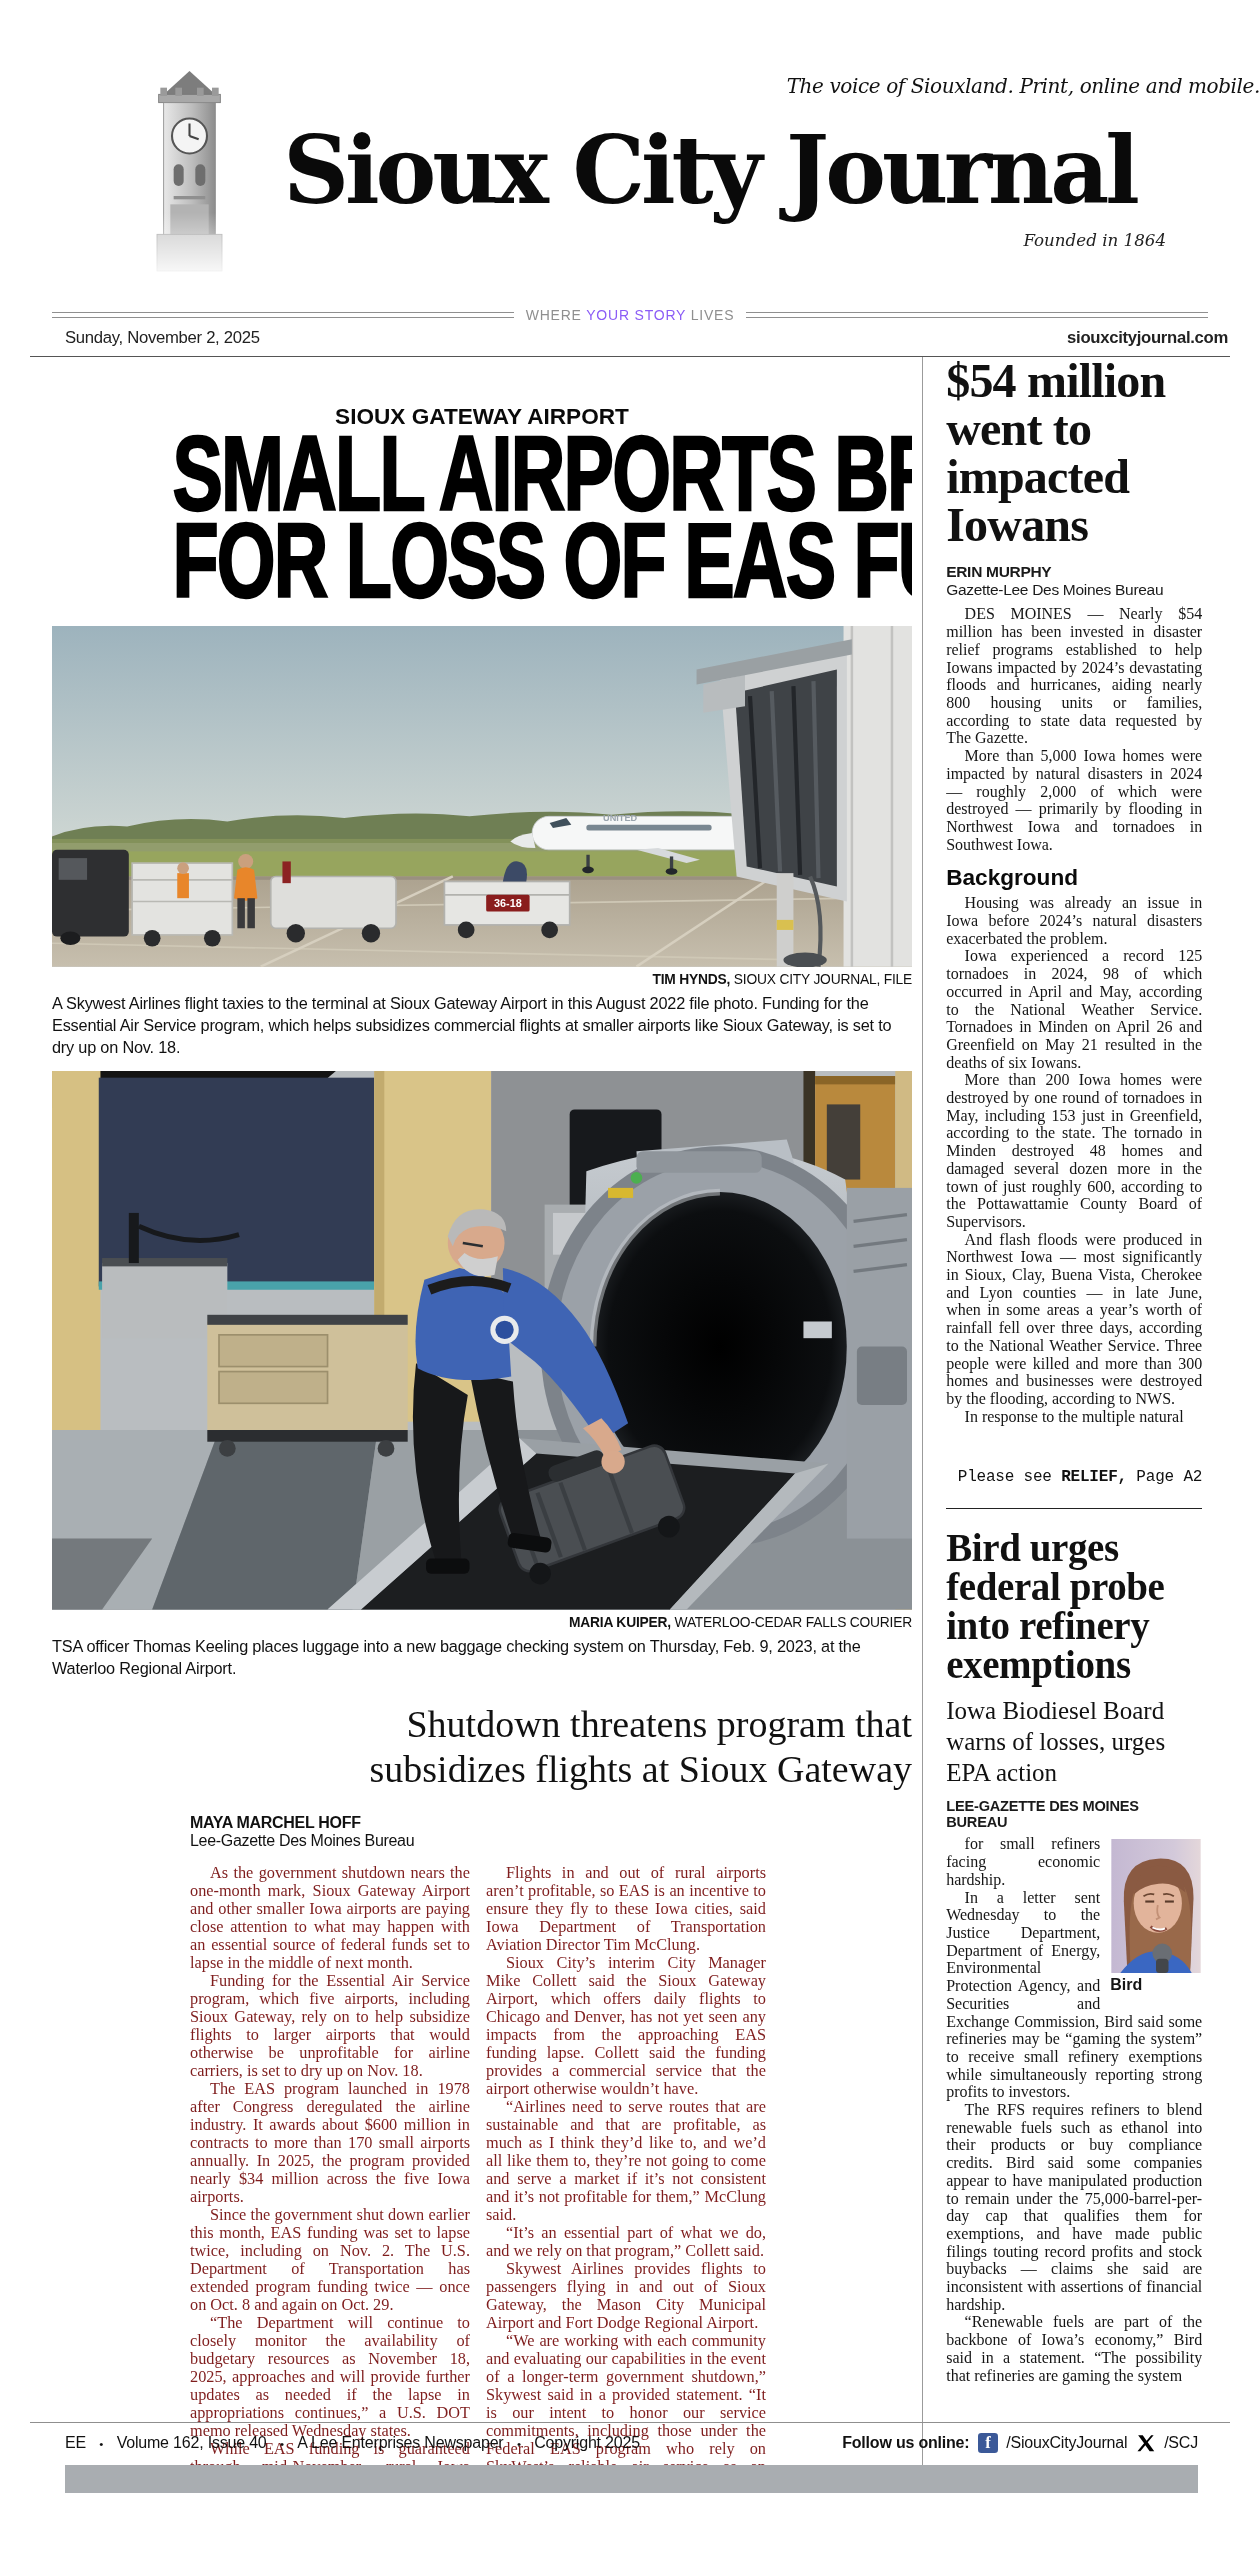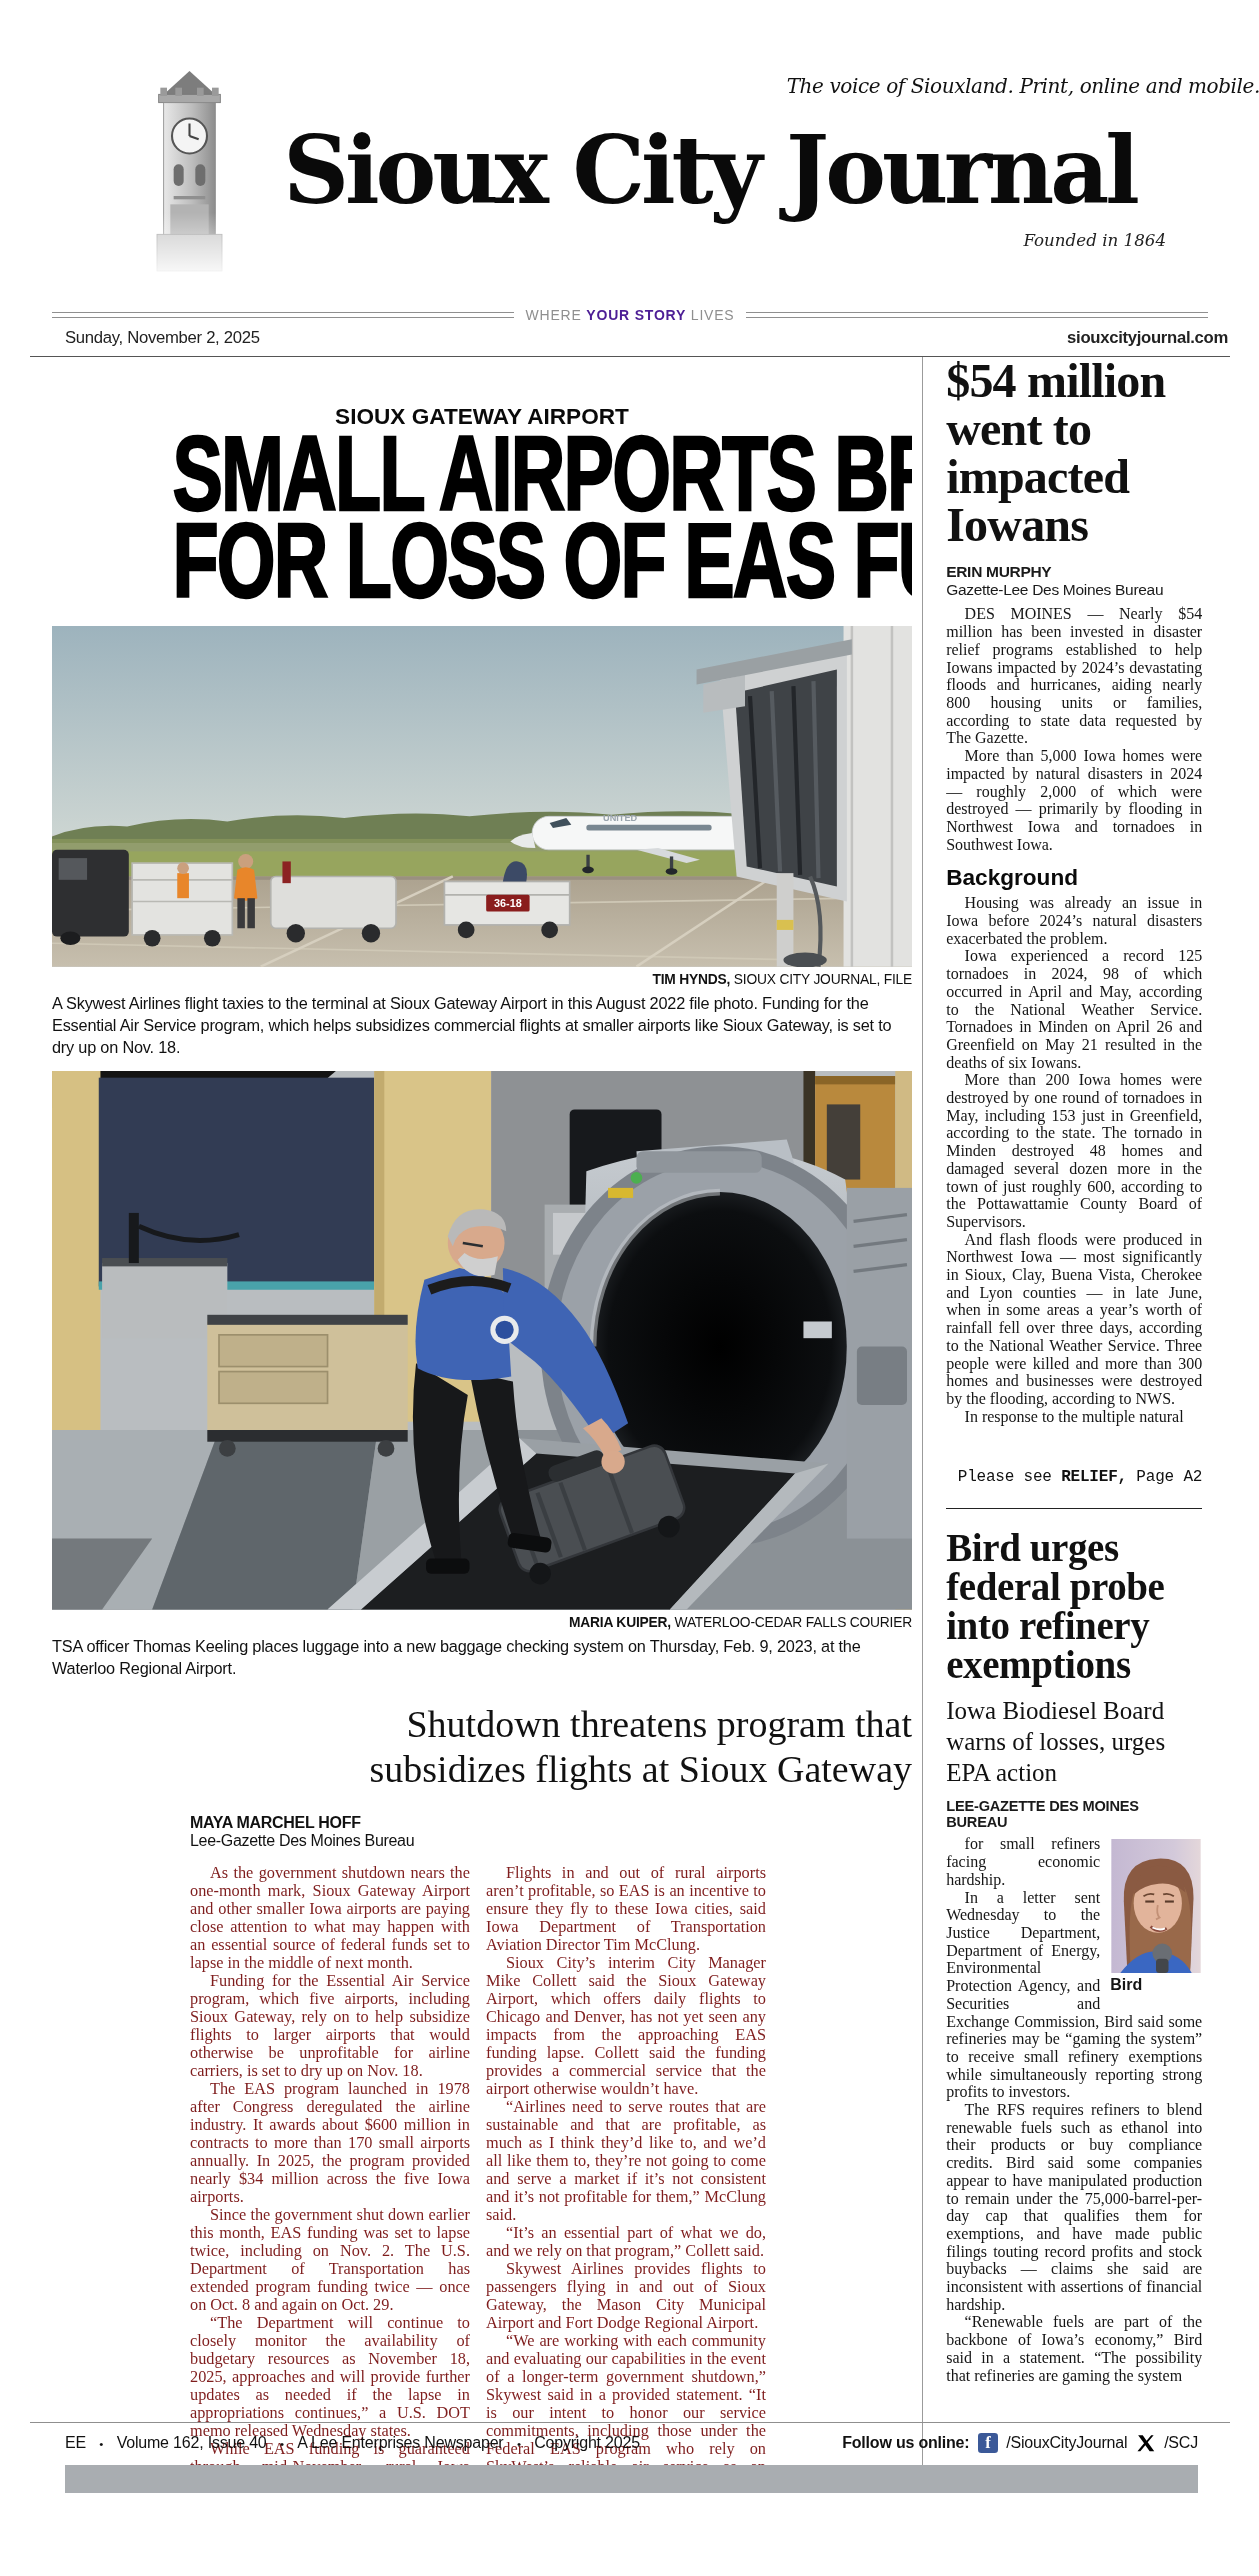--- a/index.html
+++ b/index.html
@@ -13,21 +13,21 @@
   .plate-row{position:relative;height:184px}
   .tower{position:absolute;left:140px;top:-27px;width:99px;height:210px}
   .plate{position:absolute;left:209px;right:50px;top:5px;text-align:center;
          font-family:"DejaVu Serif",serif;font-weight:700;font-size:94px;line-height:134px;
          letter-spacing:-4.2px;color:#0a0a0a;transform:scaleX(.97);transform-origin:center}
   .founded{position:absolute;right:94px;top:132px;font-style:italic;font-size:16.7px;
            font-family:"DejaVu Serif",serif;color:#222}
   .slogan-row{display:flex;align-items:center;margin:25px 52px 0 52px;gap:11.7px}
   .dline{flex:1;height:3.3px;border-top:0.8px solid #8f8f8f;border-bottom:0.8px solid #8f8f8f}
   .slogan{font-family:"Liberation Sans",sans-serif;font-size:14px;letter-spacing:0.8px;color:#8f8f8f;white-space:nowrap}
-  .slogan b{color:#4c1d95;font-weight:700}
+  .slogan b{color:#8b5cf6;font-weight:400}
   .date-row{display:flex;justify-content:space-between;align-items:baseline;margin:5px 32px 0 65px;
             font-family:"Liberation Sans",sans-serif;font-size:16.7px;letter-spacing:-0.3px;color:#222}
   .website{font-weight:700}
   .head-rule{border-top:0.8px solid #555;margin:8.4px 30px 0 30px}
 
   
   .content{display:flex;height:2115px;overflow:hidden;padding:0 4px 0 52px}
   main.mainarea{width:860px;overflow:hidden}
   .vrule{width:0.8px;background:#9b9b9b;margin-left:10px}
   aside.rail{width:256px;padding-left:23.4px;overflow:hidden}

